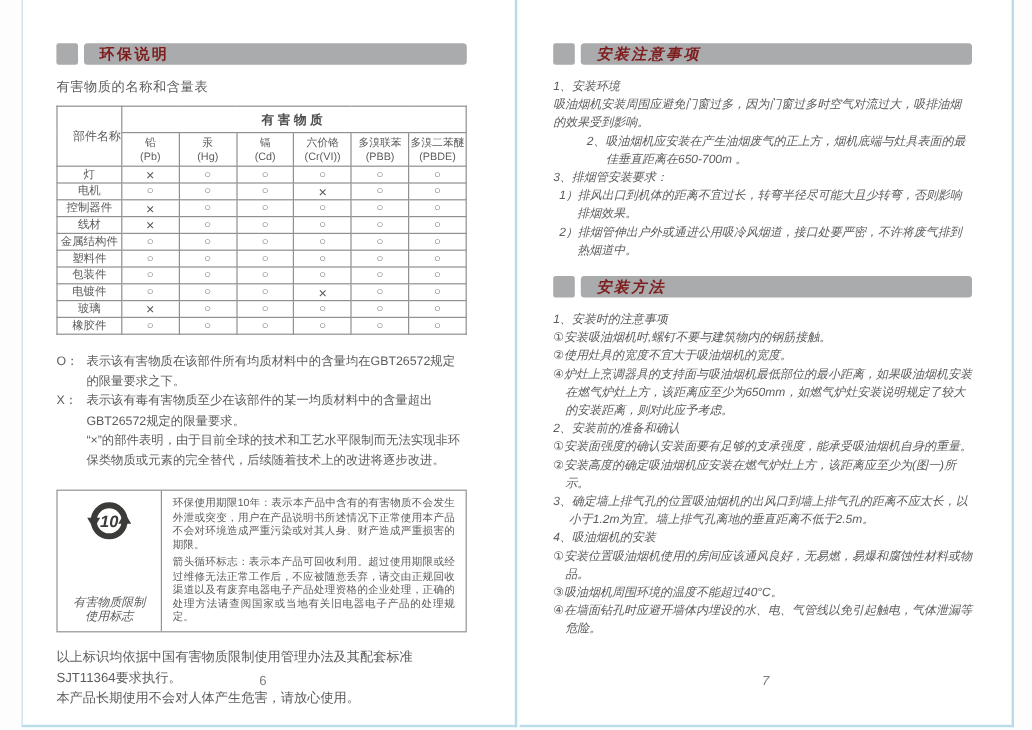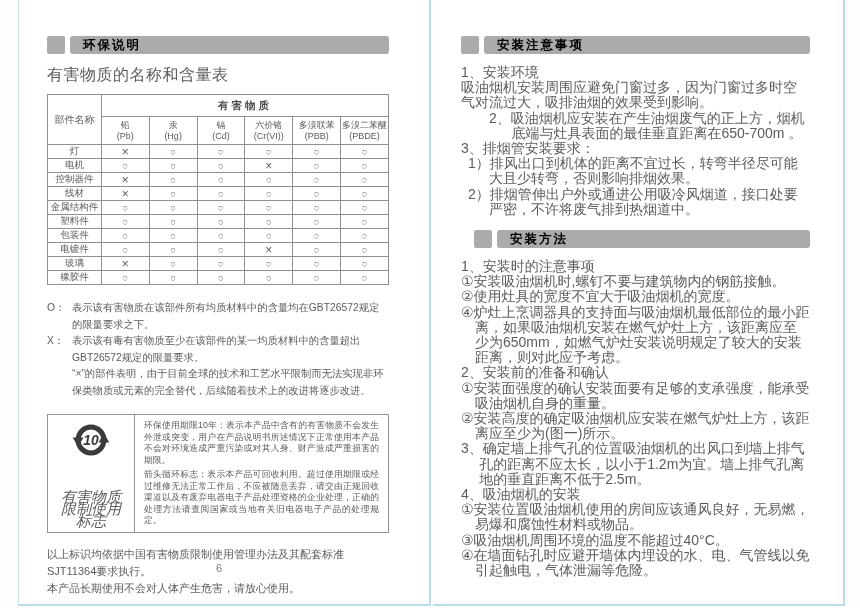--- a/index.html
+++ b/index.html
@@ -7,54 +7,54 @@
     width:860px;height:608px;background:#fdfdfd;
     font-family:"Liberation Sans","DejaVu Sans",sans-serif;
     color:#5b5c5e;-webkit-font-smoothing:antialiased;
   }
   .sheet{position:relative;width:860px;height:608px;overflow:hidden;}
   .page{position:absolute;top:0;height:606px;background:#fff;box-sizing:border-box;
         border-bottom:2px solid #b9dde8;}
   .page-left{left:18px;width:413px;border-left:1px solid #c6e2ec;border-right:2px solid #b9dde8;
              padding:36px 40px 0 28px;}
   .page-right{left:433px;width:412px;border-right:2px solid #b9dde8;
-              padding:36px 33px 0 28px;}
+              padding:36px 33px 0 28px;font-style:italic;}
   
   .sec-head{display:flex;height:18px;margin-bottom:11px;}
   .sec-sq{width:18px;height:18px;background:#a9abad;border-radius:2px;margin-right:5px;flex:none;}
-  .sec-bar{flex:1;background:#a9abad;border-radius:3px;color:#000000;
+  .sec-bar{flex:1;background:#a9abad;border-radius:3px;color:#7f1d1d;
            font-size:12.5px;font-weight:bold;line-height:18px;padding-left:13px;letter-spacing:2px;}
   
-  .table-title{font-size:16px;margin:2px 0 8px 0;letter-spacing:.5px;}
+  .table-title{font-size:11px;margin:2px 0 8px 0;letter-spacing:.5px;}
   table{border-collapse:collapse;width:100%;table-layout:fixed;}
   th,td{border:1px solid #8f9093;padding:0;text-align:center;font-weight:normal;}
-  .th-part{width:15.5%;font-size:10px;}
+  .th-part{width:15.5%;font-size:10px;text-align:right;}
   .th-group{font-size:10.5px;font-weight:bold;color:#4c4d4f;height:21px;letter-spacing:3px;}
   .th-el{font-size:9px;line-height:11px;height:27px;}
   .td-part{font-size:9.5px;height:13px;}
   .o-sym{font-size:9.5px;color:#6b6c6f;height:13px;}
   .x-sym{font-size:12px;color:#595a5c;height:13px;line-height:12px;}
   .notes{margin-top:15px;font-size:10.3px;line-height:16.5px;}
   .note{display:flex;}
   .np{width:25px;flex:none;}
   .nt{flex:1;}
   .mark-box{display:flex;border:1px solid #929396;margin-top:15px;}
   .mark-left{width:80px;flex:none;display:flex;flex-direction:column;align-items:center;
              justify-content:space-between;padding:5px 3px;border-right:1px solid #929396;font-style:italic;}
-  .mark-label{font-size:15px;line-height:12px;text-align:center;margin-top:1px;width:60px;}
+  .mark-label{font-size:10px;line-height:12px;text-align:center;margin-top:1px;width:60px;}
   .mark-right{flex:1;padding:5px 9px 5px 9px;font-size:8.8px;line-height:11.5px;text-align:justify;}
   .mark-p + .mark-p{margin-top:3px;}
   .footer-note{margin-top:13px;font-size:11px;line-height:17px;}
   .page-num{position:absolute;bottom:30px;left:0;width:100%;text-align:center;
             font-size:11px;color:#7a7b7d;}
   .pn-left{padding-right:10px;box-sizing:border-box;}
   
-  .p7-lines{font-size:14px;line-height:15.2px;}
+  .p7-lines{font-size:10px;line-height:15.2px;}
   .ln{margin:0;}
-  .sec2-gap{margin-top:13px;margin-left:13px;}
+  .sec2-gap{margin-top:13px;}
 </style>
 </head>
 <body>
 
 <div class="sheet">
 
   <div class="page page-left">
     <div class="sec-head">
       <span class="sec-sq"></span>
       <div class="sec-bar">环保说明</div>

